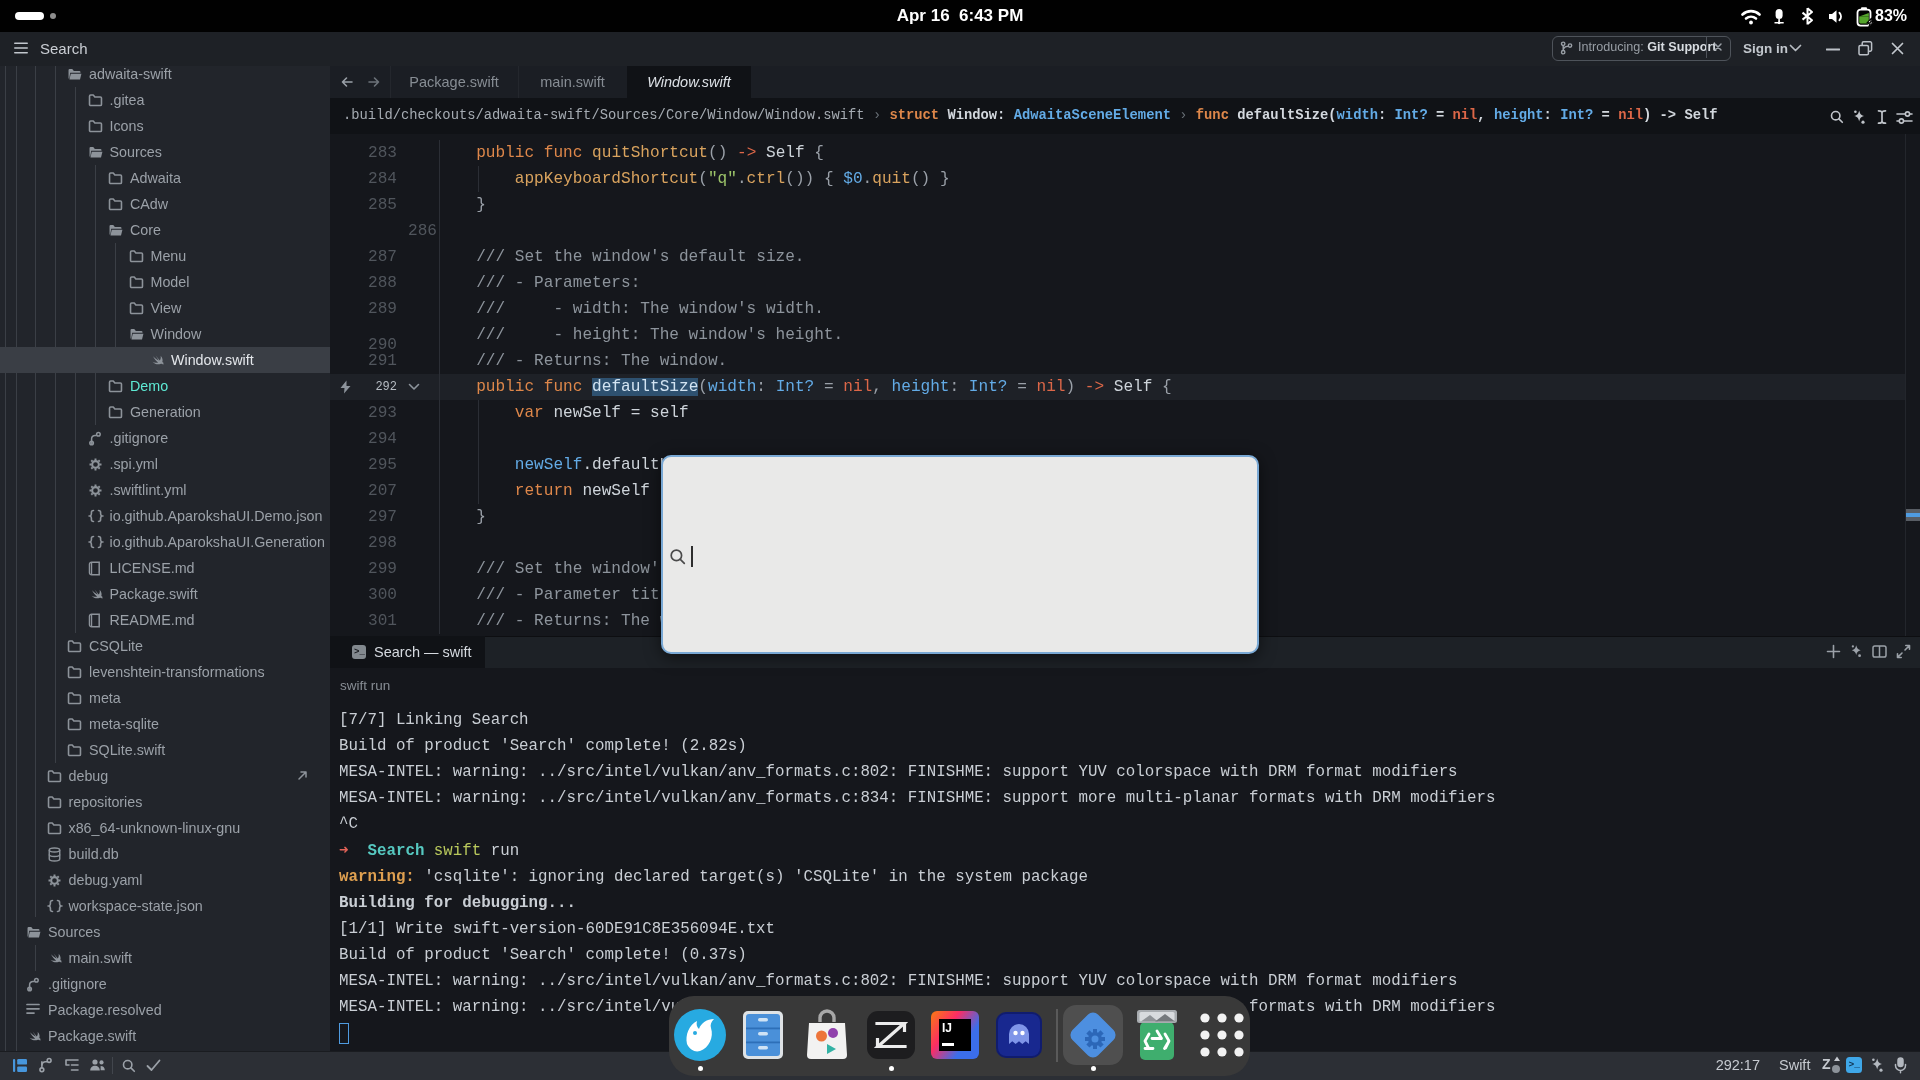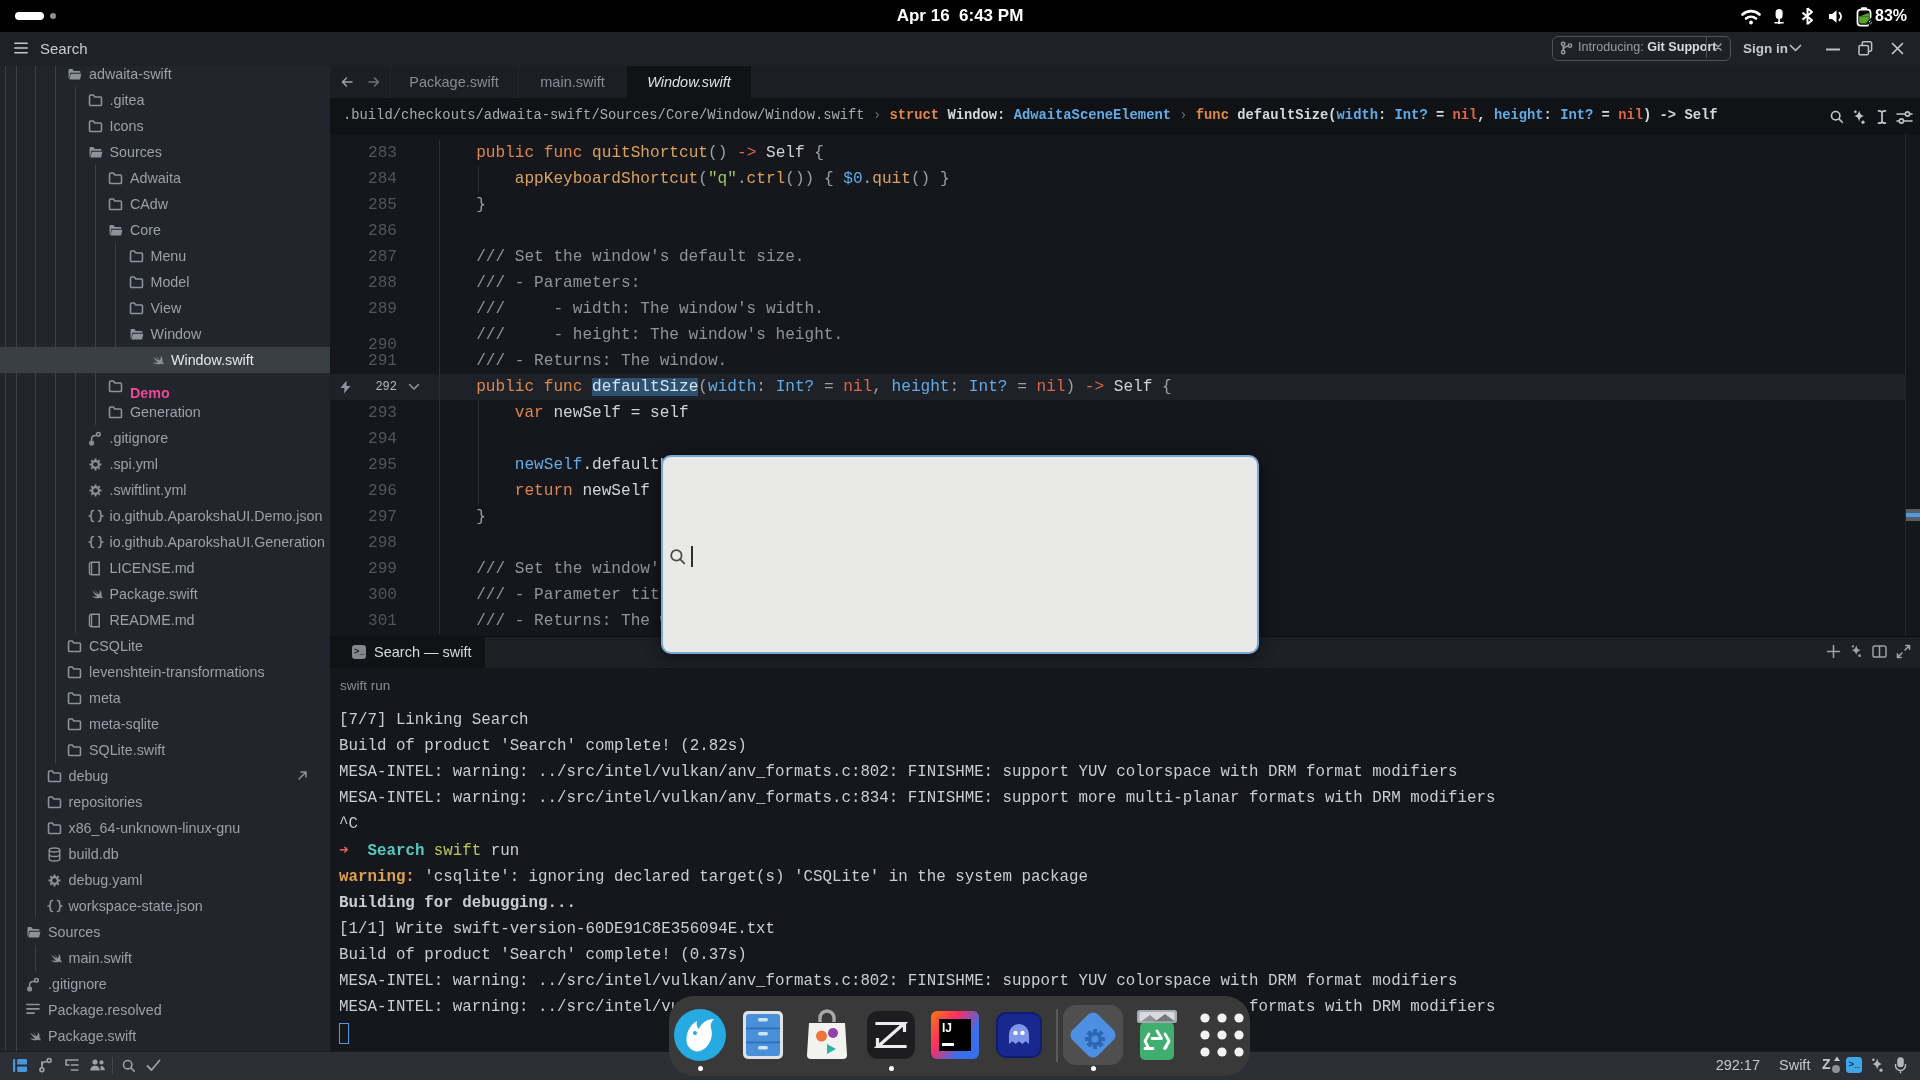--- a/index.html
+++ b/index.html
@@ -172,21 +172,21 @@
         <svg width="16" height="14" viewBox="0 0 16 14">
           <path d="M13.2 9.6 c0.9 -2.3 0.3 -4.9 -1.6 -6.8 0.5 1.7 0.1 3.5 -0.8 4.7 L6.6 2.6 l3.2 4.9 C8 6.6 5.6 5 4 3.2 c1.2 2.4 3.1 4.7 5.1 6.2 -1.8 0.7 -4 0.4 -5.7 -0.7 2.1 2.2 5.4 3.2 8 2.2 1 -0.4 2.2 -0.1 2.8 0.9 0.5 -0.9 0.3 -2 -0.4 -2.7 z" fill="#8d939a"></path>
         </svg>
       </div>
       <div class="abs" style="left:171.0px;top:281px;height:26px;line-height:26px;font-size:14.3px;color:#e4e7eb;white-space:nowrap;">Window.swift</div>
       <div class="abs" style="left:108.0px;top:313px;">
         <svg width="15" height="14" viewBox="0 0 16 15" fill="none" stroke="#8d939a" stroke-width="1.7" stroke-linejoin="round">
           <path d="M1.6 12.2 V3.4 a1.2 1.2 0 0 1 1.2 -1.2 h2.8 l1.7 2 h5.9 a1.2 1.2 0 0 1 1.2 1.2 v6.8 a1.2 1.2 0 0 1 -1.2 1.2 h-10.4 a1.2 1.2 0 0 1 -1.2 -1.2 z"></path>
         </svg>
       </div>
-      <div class="abs" style="left:130.0px;top:314px;height:26px;line-height:26px;font-size:14.3px;color:#ec4899;white-space:nowrap;font-weight:bold;">Demo</div>
+      <div class="abs" style="left:130.0px;top:307px;height:26px;line-height:26px;font-size:14.3px;color:#5eead4;white-space:nowrap;">Demo</div>
       <div class="abs" style="left:108.0px;top:339px;">
         <svg width="15" height="14" viewBox="0 0 16 15" fill="none" stroke="#8d939a" stroke-width="1.7" stroke-linejoin="round">
           <path d="M1.6 12.2 V3.4 a1.2 1.2 0 0 1 1.2 -1.2 h2.8 l1.7 2 h5.9 a1.2 1.2 0 0 1 1.2 1.2 v6.8 a1.2 1.2 0 0 1 -1.2 1.2 h-10.4 a1.2 1.2 0 0 1 -1.2 -1.2 z"></path>
         </svg>
       </div>
       <div class="abs" style="left:130.0px;top:333px;height:26px;line-height:26px;font-size:14.3px;color:#9ba1a8;white-space:nowrap;">Generation</div>
       <div class="abs" style="left:87.5px;top:365px;">
         <svg width="14" height="15" viewBox="0 0 14 15" fill="none" stroke="#8d939a" stroke-width="1.5">
           <circle cx="3.6" cy="12" r="1.8"></circle>
           <circle cx="10.4" cy="3.2" r="1.8"></circle>
@@ -410,21 +410,21 @@
       <div class="abs" style="left:148px;top:266px;width:1px;height:104px;background:#2b2e35;"></div>
       <div class="abs" style="left:1575px;top:0;width:1px;height:502px;background:#23262c;"></div>
       <div class="abs" style="left:1576px;top:375px;width:14px;height:12px;background:#585d64;"></div>
       <div class="abs" style="left:1576px;top:379px;width:14px;height:4px;background:#4f9be0;"></div>
       <div class="abs mono" style="left:0;top:6px;width:67px;height:26px;line-height:26px;font-size:16.1px;text-align:right;color:#50555c;">283</div>
       <div class="abs mono pre" style="left:107.5px;top:6px;height:26px;line-height:26px;font-size:16.1px;">    <span style="color:#de874a;">public</span> <span style="color:#de874a;">func</span> <span style="color:#d9a35e;">quitShortcut</span><span style="color:#9aa0a8;">()</span> <span style="color:#dd6748;">-&gt;</span> <span style="color:#ced4da;">Self</span> <span style="color:#9aa0a8;">{</span></div>
       <div class="abs mono" style="left:0;top:32px;width:67px;height:26px;line-height:26px;font-size:16.1px;text-align:right;color:#50555c;">284</div>
       <div class="abs mono pre" style="left:107.5px;top:32px;height:26px;line-height:26px;font-size:16.1px;">        <span style="color:#d9a35e;">appKeyboardShortcut</span><span style="color:#9aa0a8;">(</span><span style="color:#9dc56a;">"q"</span><span style="color:#9aa0a8;">.</span><span style="color:#d9a35e;">ctrl</span><span style="color:#9aa0a8;">())</span> <span style="color:#9aa0a8;">{</span> <span style="color:#63abe6;">$0</span><span style="color:#9aa0a8;">.</span><span style="color:#d9a35e;">quit</span><span style="color:#9aa0a8;">()</span> <span style="color:#9aa0a8;">}</span></div>
       <div class="abs mono" style="left:0;top:58px;width:67px;height:26px;line-height:26px;font-size:16.1px;text-align:right;color:#50555c;">285</div>
       <div class="abs mono pre" style="left:107.5px;top:58px;height:26px;line-height:26px;font-size:16.1px;">    <span style="color:#9aa0a8;">}</span></div>
-      <div class="abs mono" style="left:0;top:84px;width:67px;height:26px;line-height:26px;font-size:16.1px;text-align:right;color:#50555c;">286</div>
+      <div class="abs mono" style="left:0;top:84px;width:67px;height:26px;line-height:26px;font-size:16.1px;text-align:right;color:#50555c;padding-left:40px;">286</div>
       <div class="abs mono pre" style="left:107.5px;top:84px;height:26px;line-height:26px;font-size:16.1px;"></div>
       <div class="abs mono" style="left:0;top:110px;width:67px;height:26px;line-height:26px;font-size:16.1px;text-align:right;color:#50555c;">287</div>
       <div class="abs mono pre" style="left:107.5px;top:110px;height:26px;line-height:26px;font-size:16.1px;">    <span style="color:#8d949c;">/// Set the window's default size.</span></div>
       <div class="abs mono" style="left:0;top:136px;width:67px;height:26px;line-height:26px;font-size:16.1px;text-align:right;color:#50555c;">288</div>
       <div class="abs mono pre" style="left:107.5px;top:136px;height:26px;line-height:26px;font-size:16.1px;">    <span style="color:#8d949c;">/// - Parameters:</span></div>
       <div class="abs mono" style="left:0;top:162px;width:67px;height:26px;line-height:26px;font-size:16.1px;text-align:right;color:#50555c;">289</div>
       <div class="abs mono pre" style="left:107.5px;top:162px;height:26px;line-height:26px;font-size:16.1px;">    <span style="color:#8d949c;">///     - width: The window's width.</span></div>
       <div class="abs mono" style="left:0;top:198px;width:67px;height:26px;line-height:26px;font-size:16.1px;text-align:right;color:#50555c;">290</div>
       <div class="abs mono pre" style="left:107.5px;top:188px;height:26px;line-height:26px;font-size:16.1px;">    <span style="color:#8d949c;">///     - height: The window's height.</span></div>
       <div class="abs mono" style="left:0;top:214px;width:67px;height:26px;line-height:26px;font-size:16.1px;text-align:right;color:#50555c;">291</div>
@@ -439,21 +439,21 @@
       <div class="abs" style="left:78px;top:249px;">
         <svg width="12" height="8" viewBox="0 0 12 8" stroke="#8d949c" fill="none" stroke-width="1.6" stroke-linecap="round" stroke-linejoin="round">
           <path d="M1.5 1.5 l4.5 4.5 4.5 -4.5"></path>
         </svg>
       </div>
       <div class="abs mono" style="left:0;top:266px;width:67px;height:26px;line-height:26px;font-size:16.1px;text-align:right;color:#50555c;">293</div>
       <div class="abs mono pre" style="left:107.5px;top:266px;height:26px;line-height:26px;font-size:16.1px;">        <span style="color:#de874a;">var</span> <span style="color:#ced4da;">newSelf = self</span></div>
       <div class="abs mono" style="left:0;top:292px;width:67px;height:26px;line-height:26px;font-size:16.1px;text-align:right;color:#50555c;">294</div>
       <div class="abs mono" style="left:0;top:318px;width:67px;height:26px;line-height:26px;font-size:16.1px;text-align:right;color:#50555c;">295</div>
       <div class="abs mono pre" style="left:107.5px;top:318px;height:26px;line-height:26px;font-size:16.1px;">        <span style="color:#63abe6;">newSelf</span><span style="color:#ced4da;">.defaultHeight = height</span></div>
-      <div class="abs mono" style="left:0;top:344px;width:67px;height:26px;line-height:26px;font-size:16.1px;text-align:right;color:#50555c;">296</div>
+      <div class="abs mono" style="left:0;top:344px;width:67px;height:26px;line-height:26px;font-size:16.1px;text-align:right;color:#50555c;">207</div>
       <div class="abs mono pre" style="left:107.5px;top:344px;height:26px;line-height:26px;font-size:16.1px;">        <span style="color:#de874a;">return</span> <span style="color:#ced4da;">newSelf</span></div>
       <div class="abs mono" style="left:0;top:370px;width:67px;height:26px;line-height:26px;font-size:16.1px;text-align:right;color:#50555c;">297</div>
       <div class="abs mono pre" style="left:107.5px;top:370px;height:26px;line-height:26px;font-size:16.1px;">    <span style="color:#9aa0a8;">}</span></div>
       <div class="abs mono" style="left:0;top:396px;width:67px;height:26px;line-height:26px;font-size:16.1px;text-align:right;color:#50555c;">298</div>
       <div class="abs mono pre" style="left:107.5px;top:396px;height:26px;line-height:26px;font-size:16.1px;"></div>
       <div class="abs mono" style="left:0;top:422px;width:67px;height:26px;line-height:26px;font-size:16.1px;text-align:right;color:#50555c;">299</div>
       <div class="abs mono pre" style="left:107.5px;top:422px;height:26px;line-height:26px;font-size:16.1px;">    <span style="color:#8d949c;">/// Set the window's title.</span></div>
       <div class="abs mono" style="left:0;top:448px;width:67px;height:26px;line-height:26px;font-size:16.1px;text-align:right;color:#50555c;">300</div>
       <div class="abs mono pre" style="left:107.5px;top:448px;height:26px;line-height:26px;font-size:16.1px;">    <span style="color:#8d949c;">/// - Parameter title: The title.</span></div>
       <div class="abs mono" style="left:0;top:474px;width:67px;height:26px;line-height:26px;font-size:16.1px;text-align:right;color:#50555c;">301</div>

